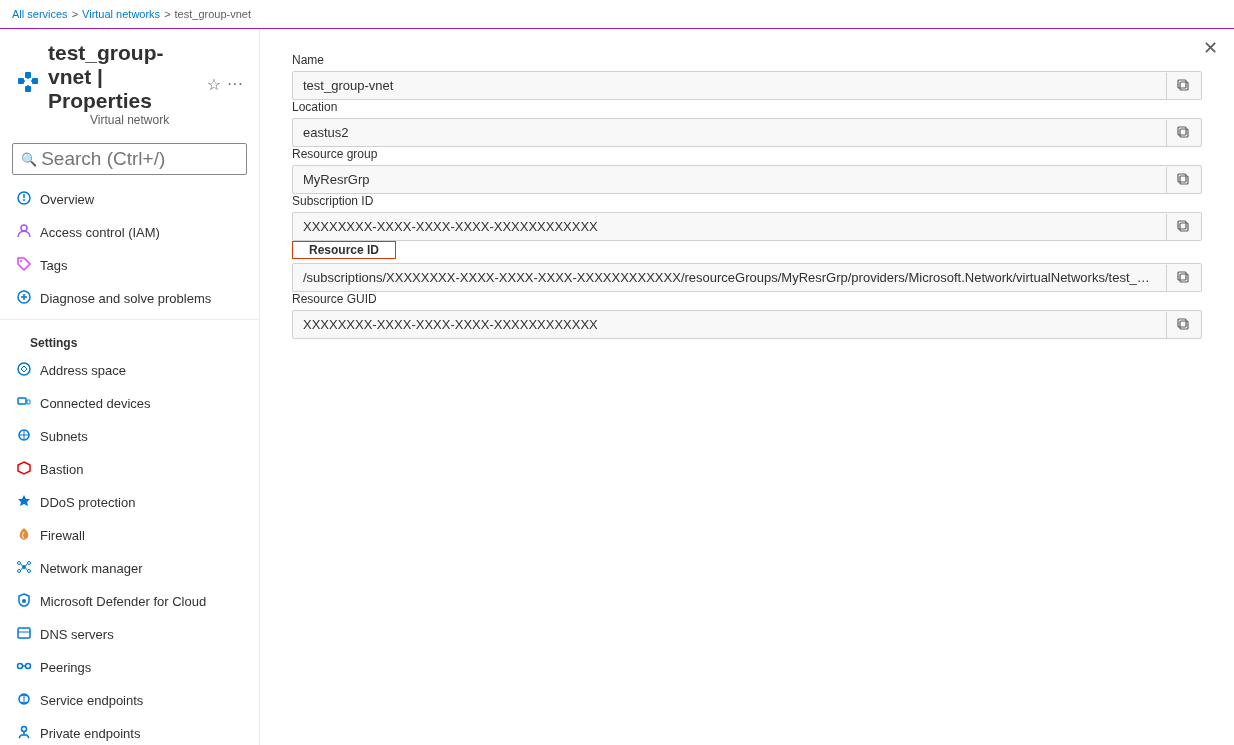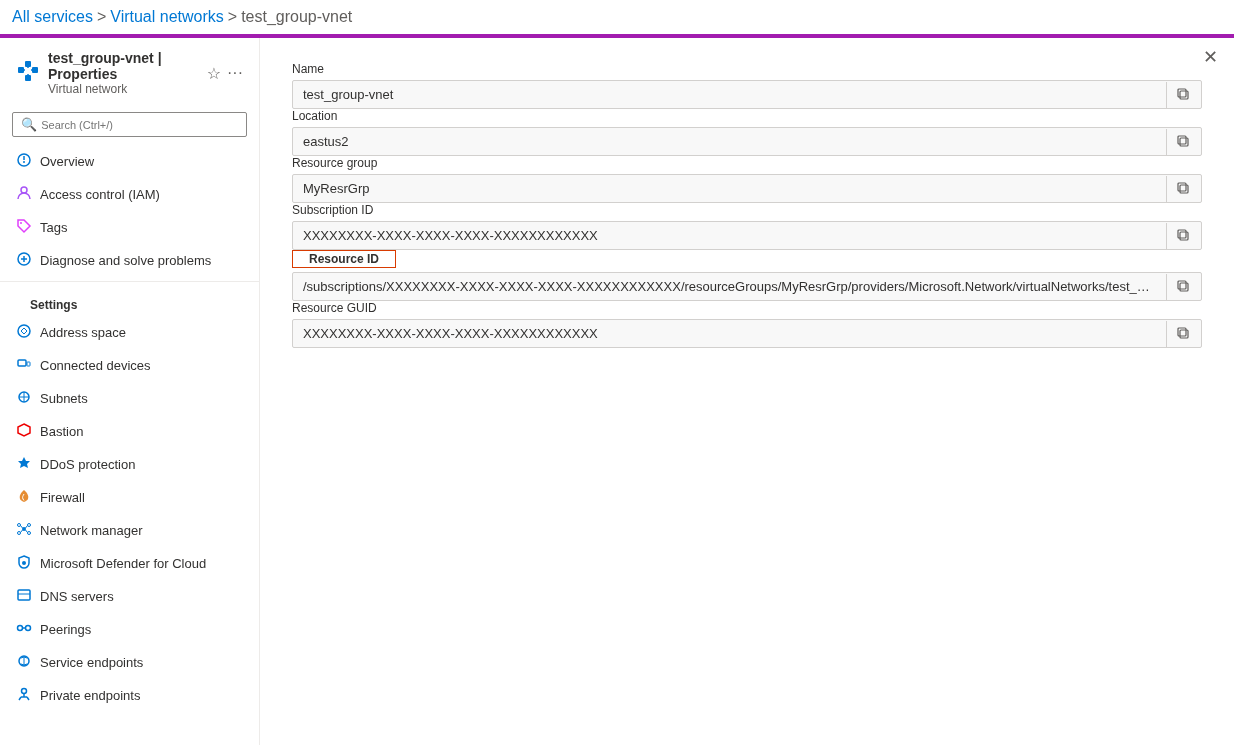--- a/index.html
+++ b/index.html
@@ -1,36 +1,36 @@
 <!DOCTYPE html>
 <html><head>
   <meta charset="utf-8">
   <style>
     * { box-sizing: border-box; margin: 0; padding: 0; }
     body { font-family: 'Segoe UI', Arial, sans-serif; font-size: 13px; color: #323130; background: #fff; display: flex; flex-direction: column; height: 745px; overflow: hidden; }
 
     
-    .breadcrumb { display: flex; align-items: center; padding: 8px 12px; font-size: 16px; color: #0078d4; gap: 4px; border-bottom: 4px solid #a21caf; }
+    .breadcrumb { display: flex; align-items: center; padding: 8px 12px; font-size: 11px; color: #0078d4; gap: 4px; border-bottom: 1px solid #a21caf; }
     .breadcrumb span { color: #605e5c; }
     .breadcrumb a { color: #0078d4; text-decoration: none; cursor: pointer; }
 
     
     .main-layout { display: flex; flex: 1; overflow: hidden; }
 
     
     .sidebar { width: 260px; min-width: 260px; border-right: 1px solid #edebe9; display: flex; flex-direction: column; overflow-y: auto; background: #fff; }
     .sidebar-header { padding: 12px 16px 8px; }
-    .sidebar-title { font-size: 14px; font-weight: 600; color: #323130; }
-    .sidebar-subtitle { font-size: 12px; color: #605e5c; }
+    .sidebar-title { font-size: 21px; font-weight: 600; color: #323130; }
+    .sidebar-subtitle { font-size: 12px; color: #605e5c; margin-left: 42px; }
     .sidebar-title-row { display: flex; align-items: center; gap: 8px; }
     .title-actions { display: flex; align-items: center; gap: 6px; margin-left: 4px; }
     .title-actions span { color: #605e5c; cursor: pointer; font-size: 16px; }
 
     .search-box { margin: 8px 12px; border: 1px solid #8a8886; border-radius: 2px; display: flex; align-items: center; padding: 4px 8px; gap: 4px; }
-    .search-box input { border: none; outline: none; font-size: 11px; color: #323130; width: 100%; }
+    .search-box input { border: none; outline: none; font-size: 19px; color: #323130; width: 100%; }
 
     .nav-item { display: flex; align-items: center; gap: 8px; padding: 7px 16px; cursor: pointer; color: #323130; font-size: 13px; }
 
     .section-label { padding: 12px 16px 4px; font-size: 12px; font-weight: 600; color: #323130; margin-left: 14px; }
     .divider { height: 1px; background: #edebe9; margin: 4px 0; }
 
     
     .content { flex: 1; overflow-y: auto; padding: 24px 32px; background: #fff; position: relative; }
 
     .field-group { }

